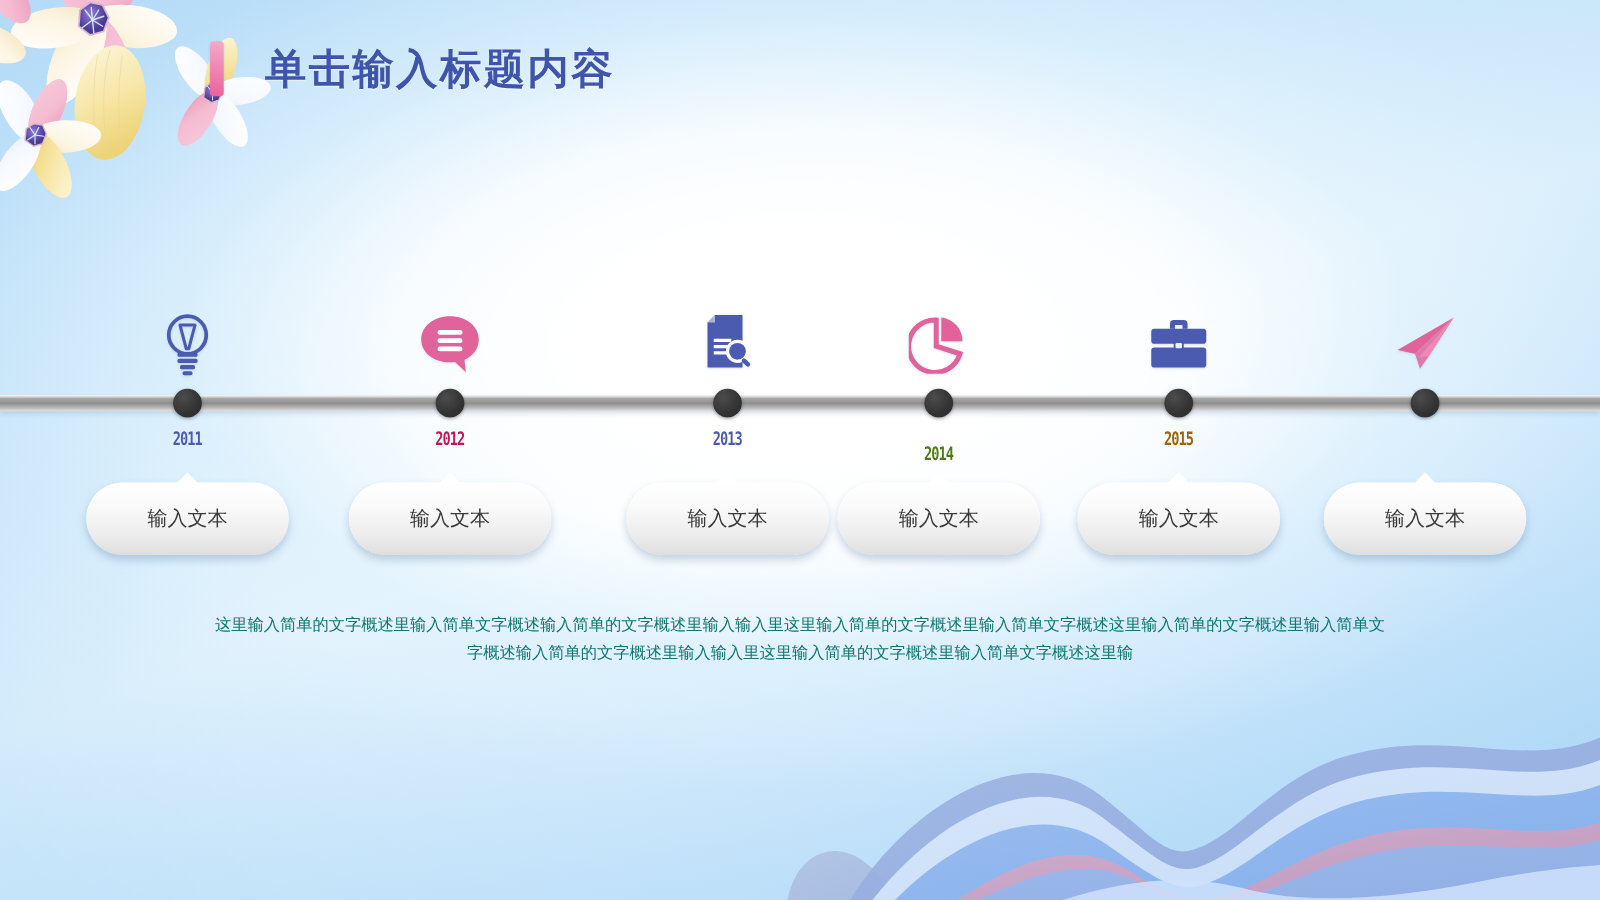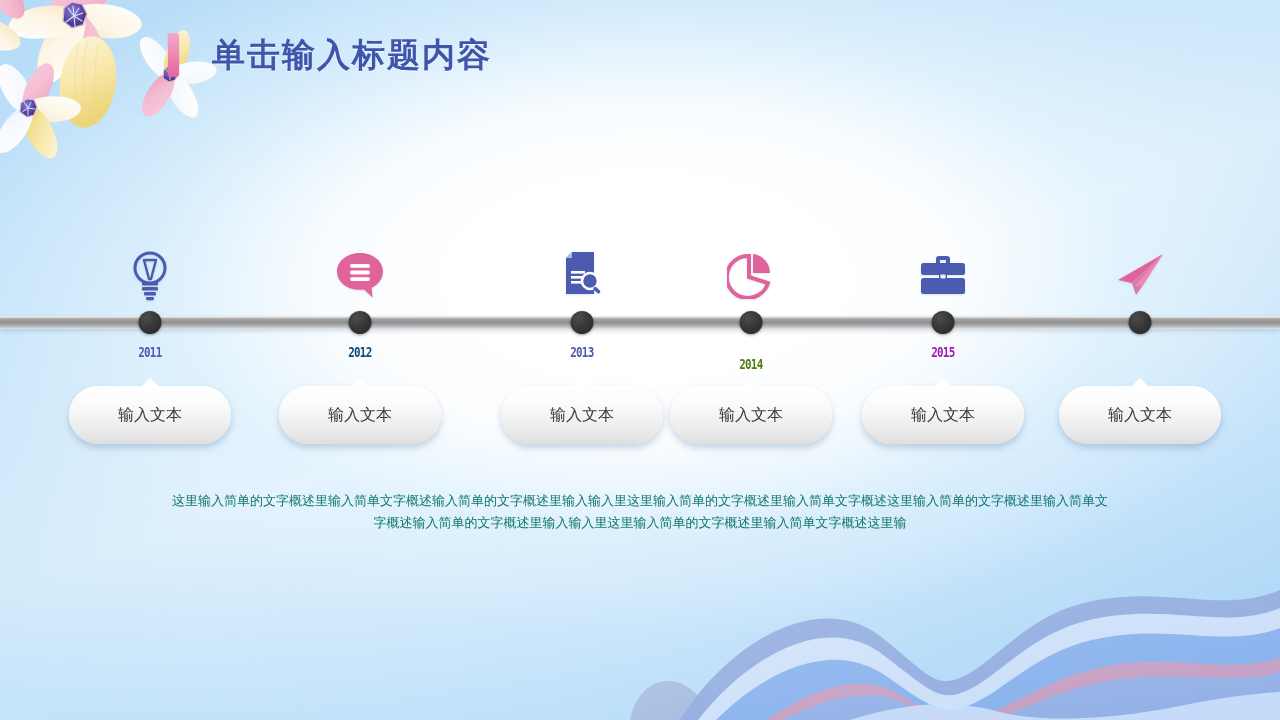--- a/index.html
+++ b/index.html
@@ -268,21 +268,21 @@
 <div class="node" style="left:360px;">
   <div class="node-icon">
     <svg width="50" height="48" viewBox="0 0 50 48">
       <path d="M25,2 C38.2,2 48,10.2 48,20.5 C48,27.5 43.4,33.6 36.6,36.8 L37.6,46.5 L29,38.5 C27.7,38.7 26.4,38.8 25,38.8 C11.8,38.8 2,30.8 2,20.5 C2,10.2 11.8,2 25,2 Z" fill="#e0649b"></path>
       <rect x="15" y="13" width="20" height="3.8" rx="1.9" fill="#ffffff"></rect>
       <rect x="15" y="19.6" width="20" height="3.8" rx="1.9" fill="#ffffff"></rect>
       <rect x="15" y="26.2" width="20" height="3.8" rx="1.9" fill="#ffffff"></rect>
     </svg>
   </div>
   <div class="node-dot"></div>
-  <div class="node-year" style="color:#0c4a6e;"><span>2012</span></div>
+  <div class="node-year" style="color:#be185d;"><span>2012</span></div>
   <div class="node-bubble">
       <span>输入文本</span>
     </div>
 </div>
 
 <div class="node" style="left:582px;">
   <div class="node-icon">
     <svg width="44" height="50" viewBox="0 0 44 50">
       <path d="M12,2 L34,2 L34,44 L6,44 L6,8 Z" fill="#4a5bb0"></path>
       <path d="M12,2 L12,8 L6,8 Z" fill="#ffffff" opacity="0.55"></path>
@@ -318,21 +318,21 @@
   <div class="node-icon">
     <svg width="50" height="42" viewBox="0 0 50 42">
       <path d="M18,9 L18,5 A3,3 0 0 1 21,2 L29,2 A3,3 0 0 1 32,5 L32,9 L28,9 L28,6 L22,6 L22,9 Z" fill="#4a5bb0"></path>
       <rect x="3" y="9" width="44" height="12" rx="2.5" fill="#4a5bb0"></rect>
       <rect x="3" y="24" width="44" height="16" rx="2.5" fill="#4a5bb0"></rect>
       <rect x="21" y="19" width="8" height="7" rx="1.6" fill="#4a5bb0"></rect>
       <rect x="22.4" y="20.4" width="5.2" height="4.2" rx="1" fill="#eaf4fd"></rect>
     </svg>
   </div>
   <div class="node-dot"></div>
-  <div class="node-year" style="color:#a21caf;"><span>2015</span></div>
+  <div class="node-year" style="color:#a16207;"><span>2015</span></div>
   <div class="node-bubble">
       <span>输入文本</span>
     </div>
 </div>
 
 <div class="node" style="left:1140px;">
   <div class="node-icon">
     <svg width="52" height="46" viewBox="0 0 52 46">
       <path d="M49,2 L4,28 L18,31 Z" fill="#e0649b"></path>
       <path d="M49,2 L18,31 L22,43 L29,33 Z" fill="#e0649b" opacity="0.82"></path>

